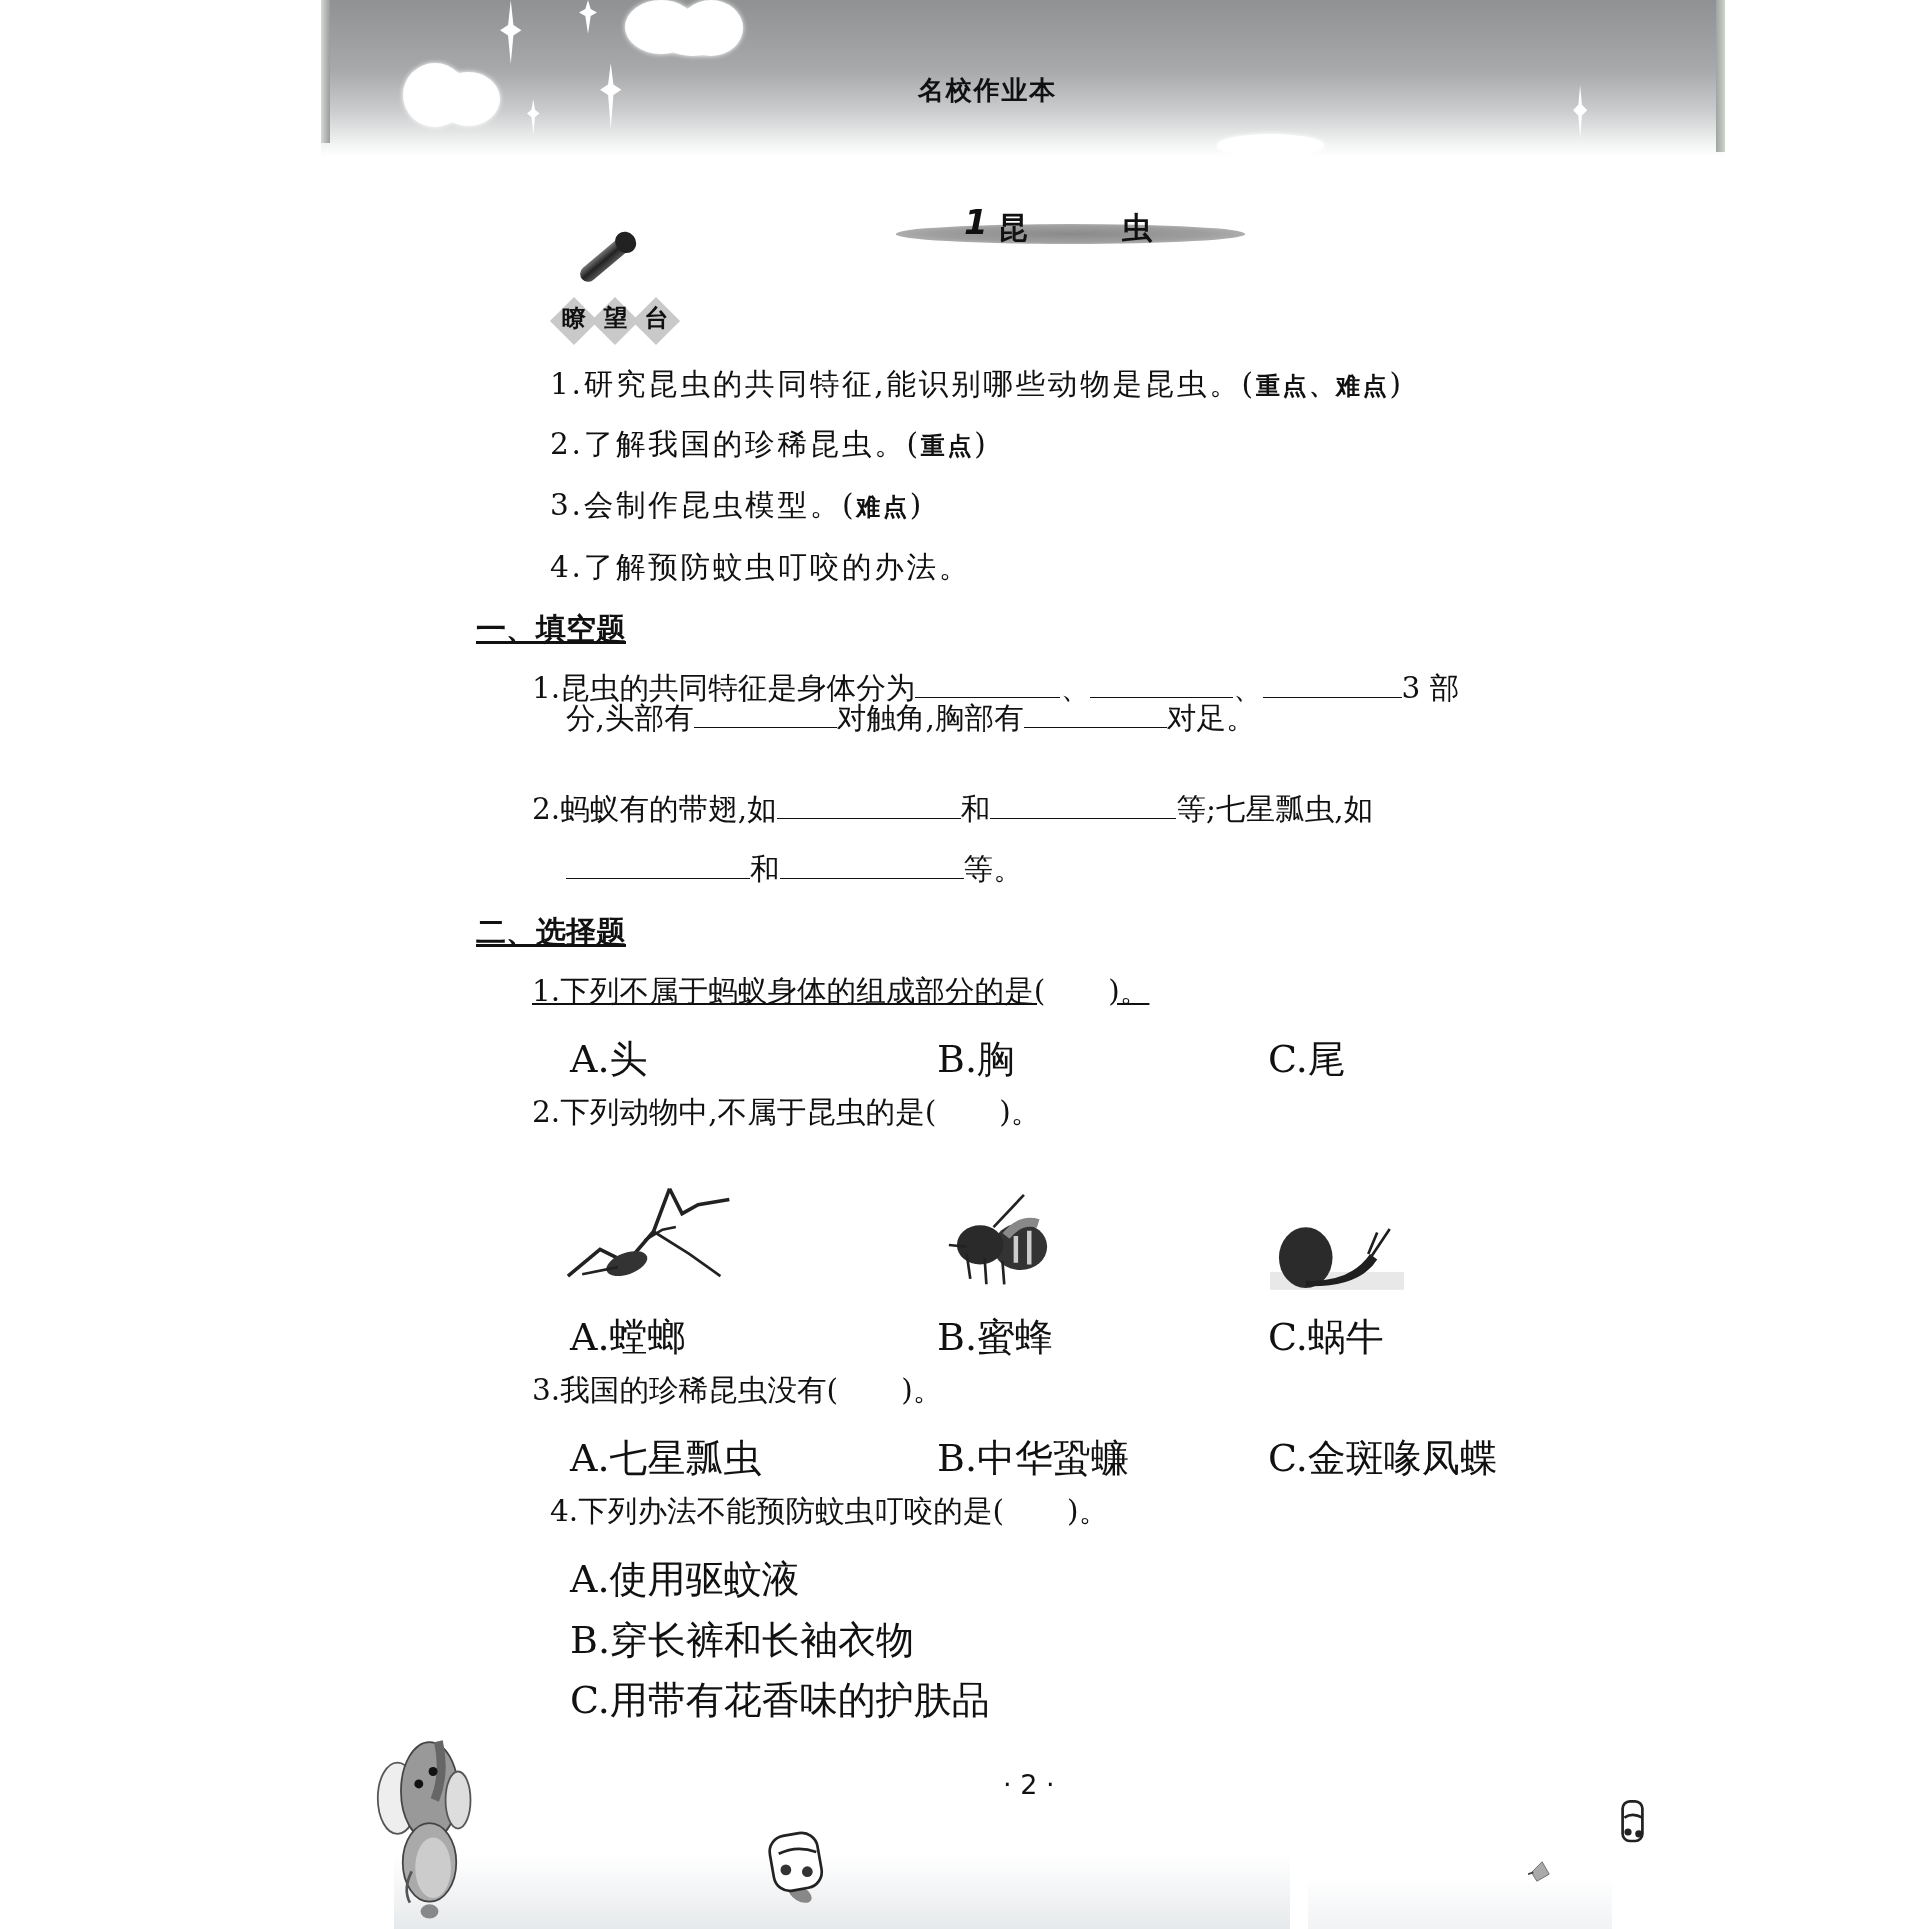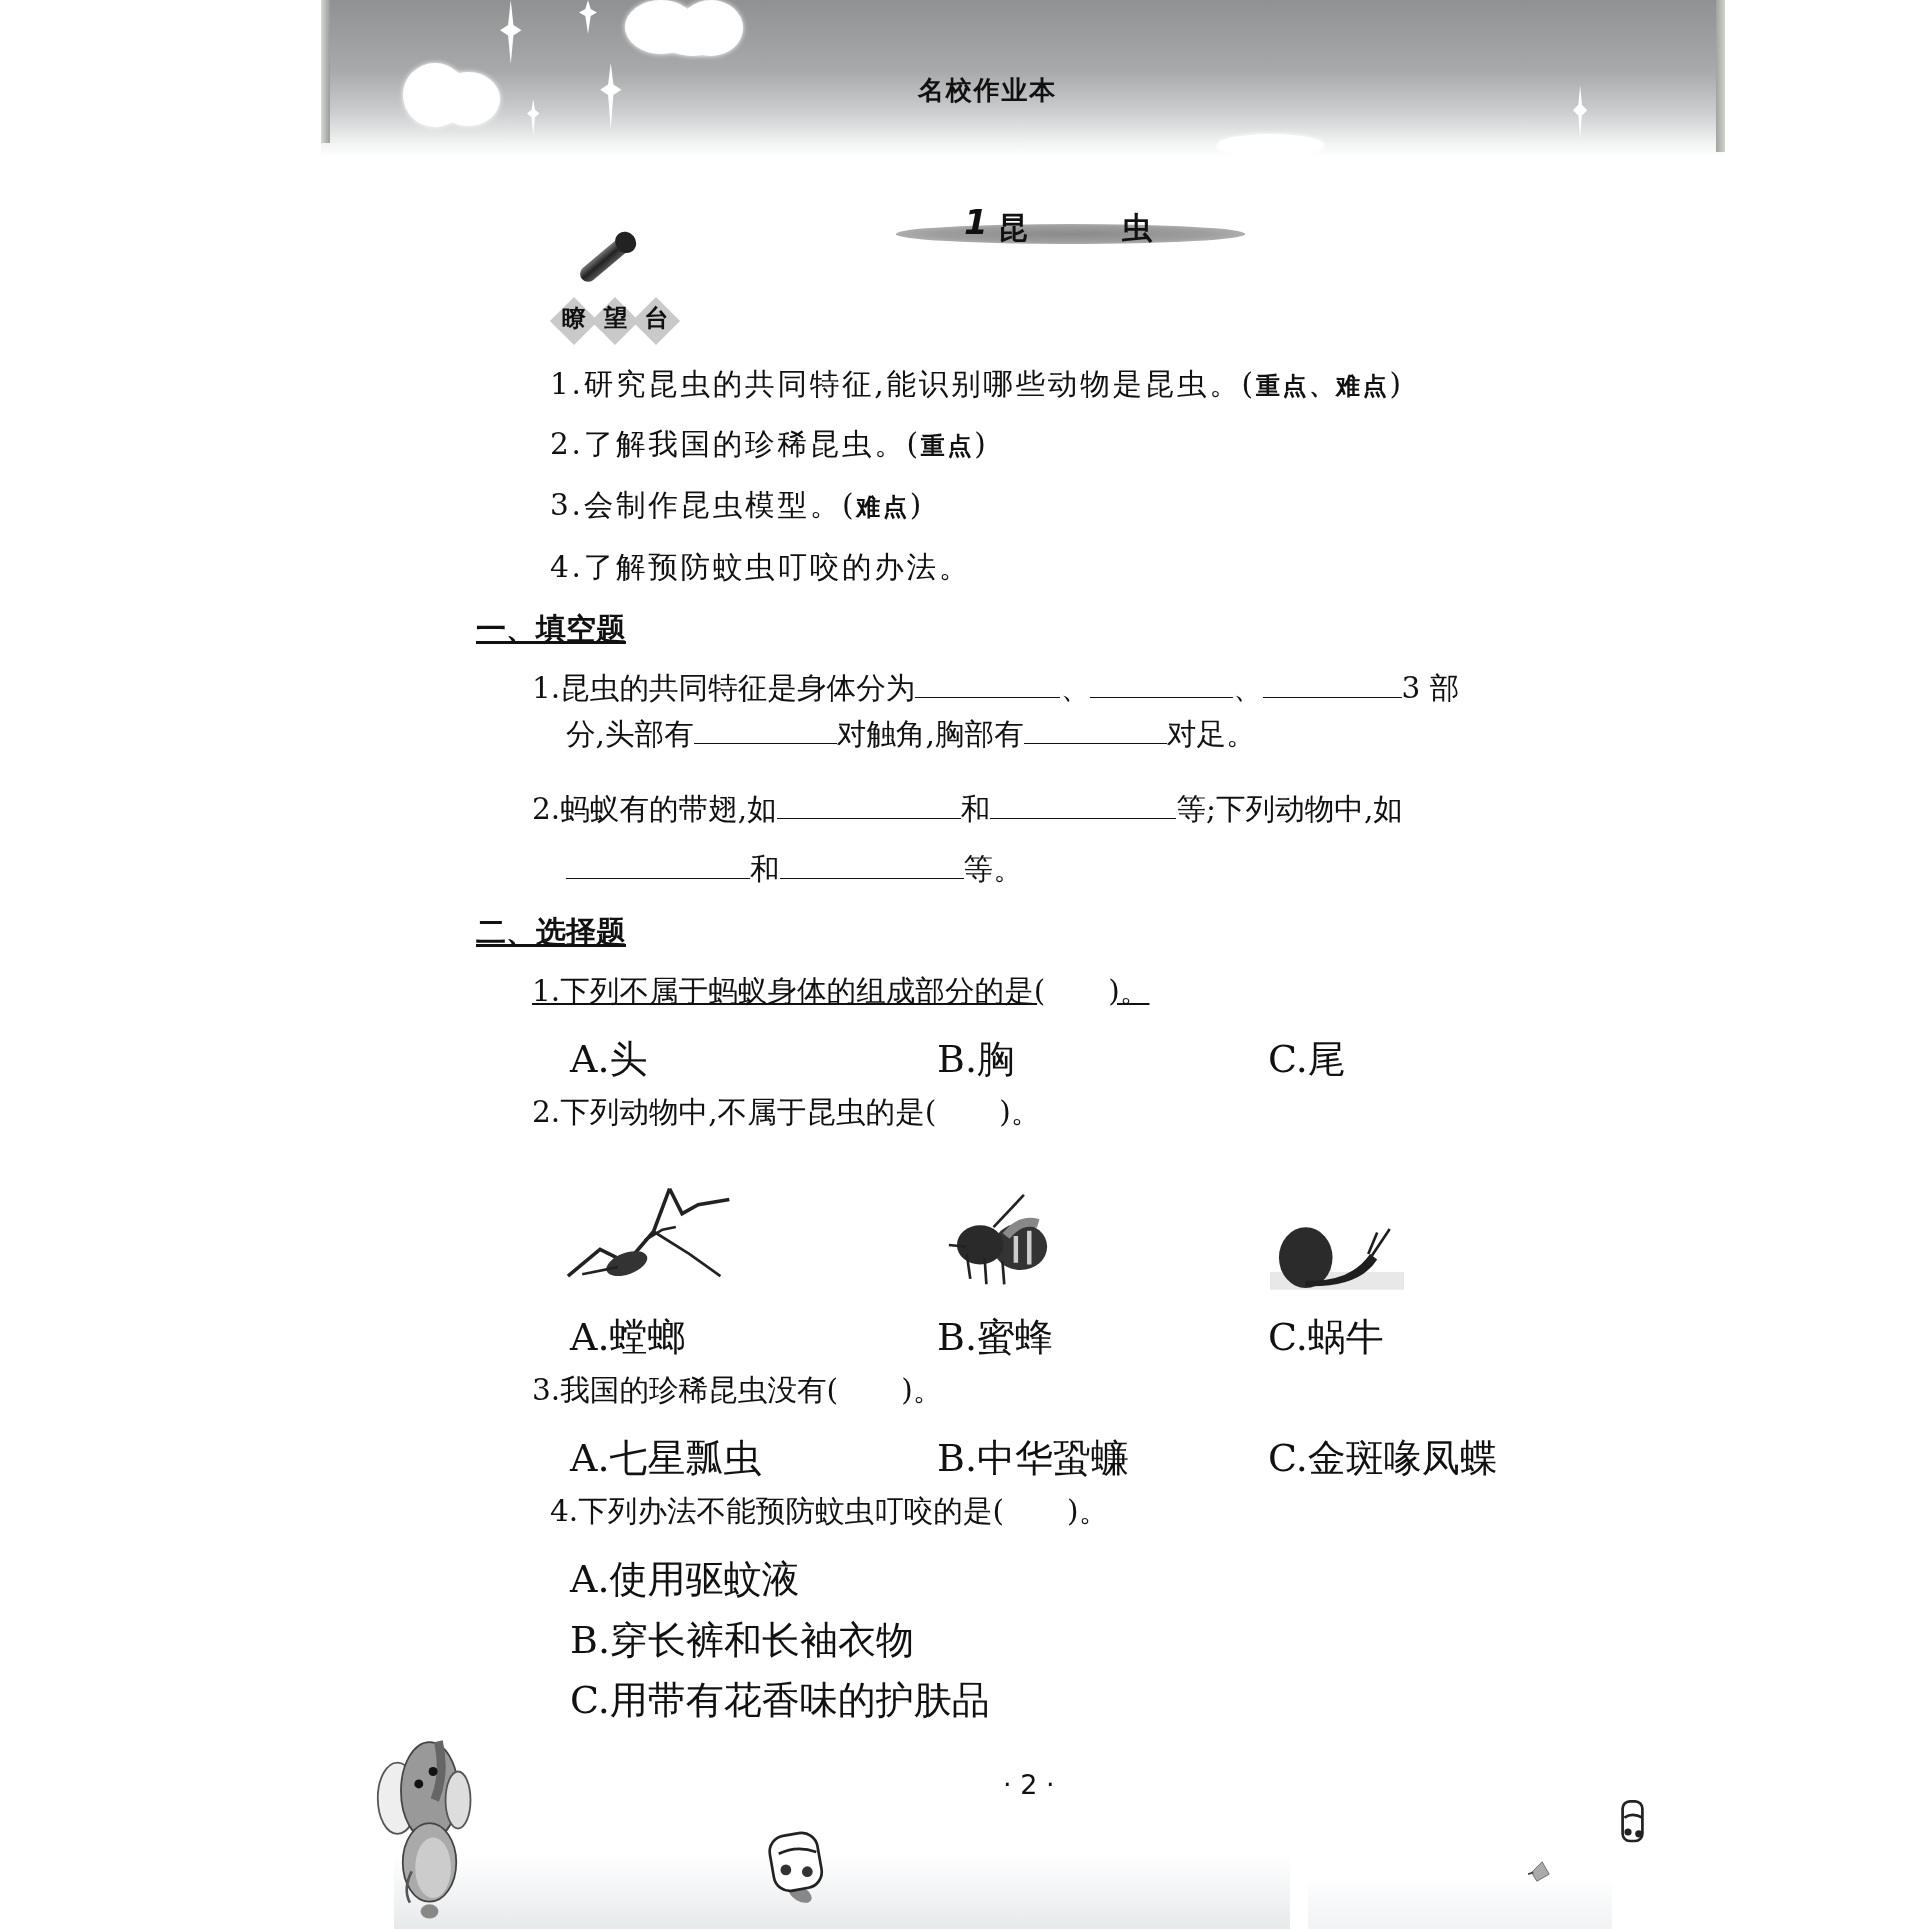--- a/index.html
+++ b/index.html
@@ -120,25 +120,25 @@
 </div>
 <div class="line obj" style="left:550px;top:550px;">
   <span>4.了解预防蚊虫叮咬的办法。</span>
 </div>
 
 <div class="sec" style="top:609px;">一、填空题</div>
 
 <div class="line" style="left:532px;top:670px;">
   <span>1.昆虫的共同特征是身体分为</span><span class="blank" style="width:145px;"></span><span>、</span><span class="blank" style="width:143px;"></span><span>、</span><span class="blank" style="width:139px;"></span><span>3 部</span>
 </div>
-<div class="line" style="left:566px;top:716px;">
+<div class="line" style="left:566px;top:700px;">
   <span>分,头部有</span><span class="blank" style="width:143px;"></span><span>对触角,胸部有</span><span class="blank" style="width:143px;"></span><span>对足。</span>
 </div>
 <div class="line" style="left:532px;top:791px;">
-  <span>2.蚂蚁有的带翅,如</span><span class="blank" style="width:184px;"></span><span>和</span><span class="blank" style="width:186px;"></span><span>等;下列动物中,如</span>
+  <span>2.蚂蚁有的带翅,如</span><span class="blank" style="width:184px;"></span><span>和</span><span class="blank" style="width:186px;"></span><span>等;七星瓢虫,如</span>
 </div>
 <div class="line" style="left:566px;top:851px;">
   <span class="blank" style="width:184px;"></span><span>和</span><span class="blank" style="width:184px;"></span><span>等。</span>
 </div>
 
 <div class="sec" style="top:912px;">二、选择题</div>
 
 <div class="line" style="left:532px;top:974px;text-decoration:underline;">
   <span>1.下列不属于蚂蚁身体的组成部分的是(</span><span class="blank" style="width:63px;border:none;"></span><span>)。</span>
 </div>

